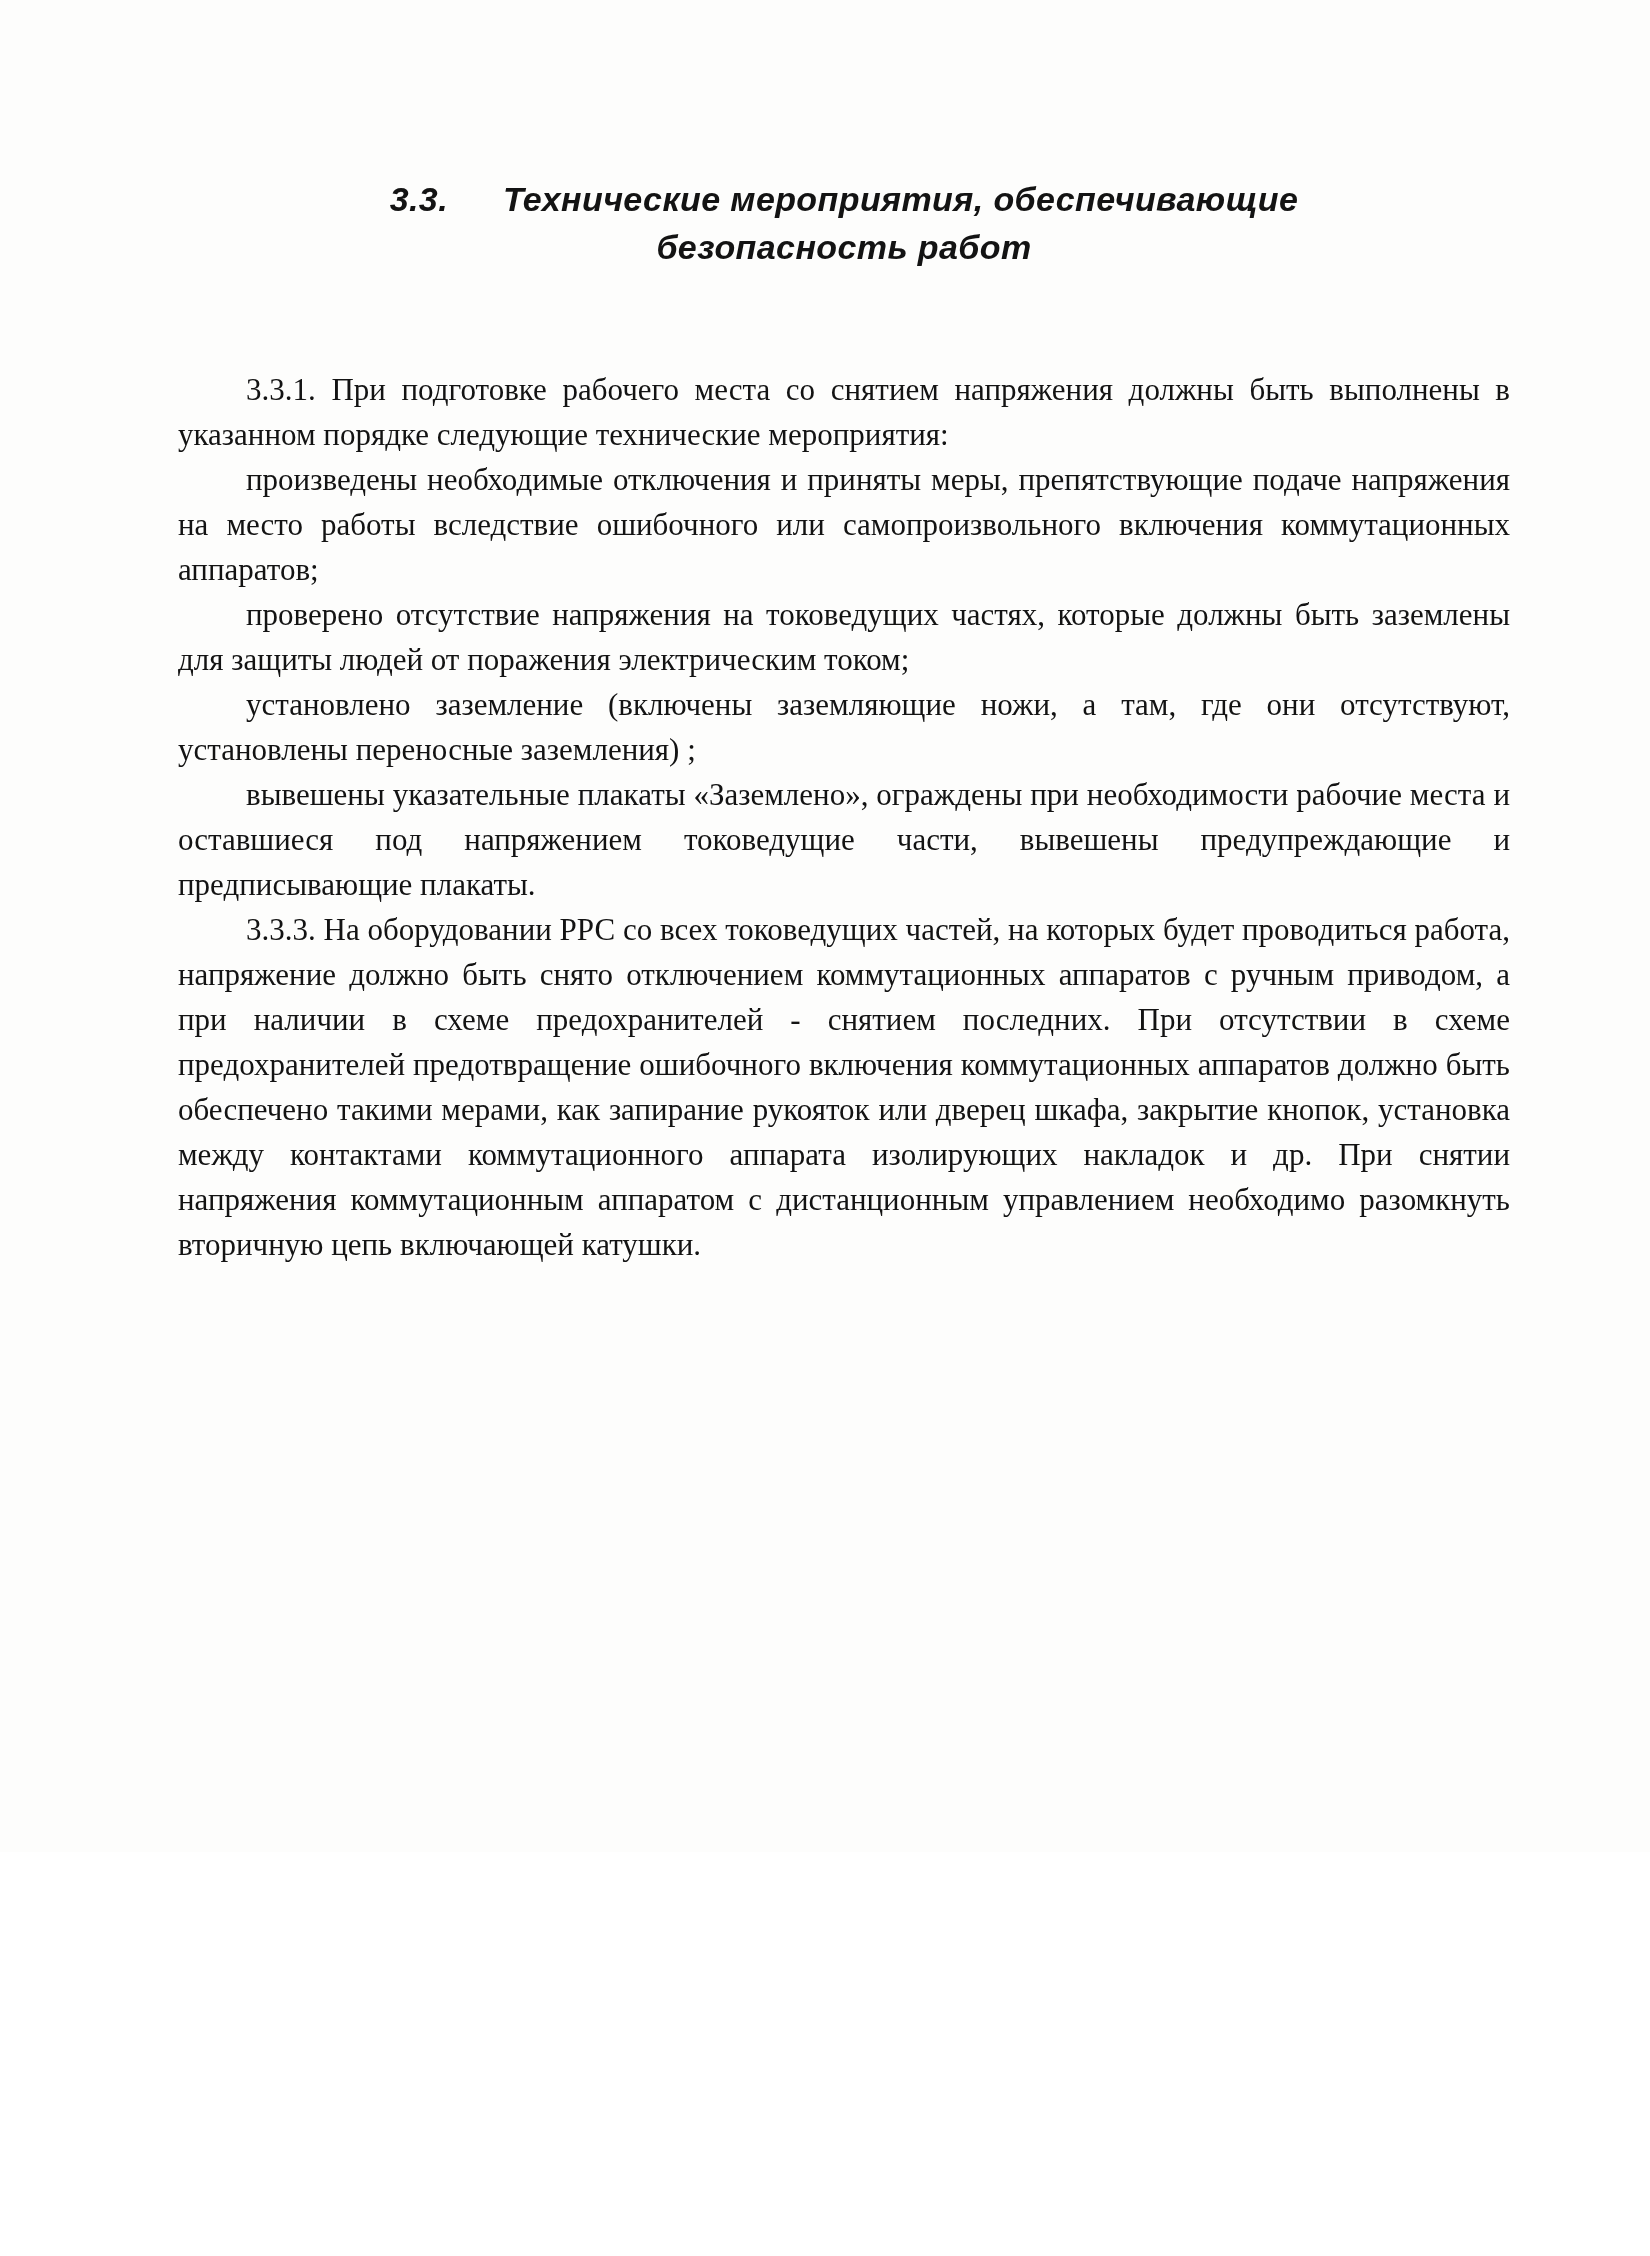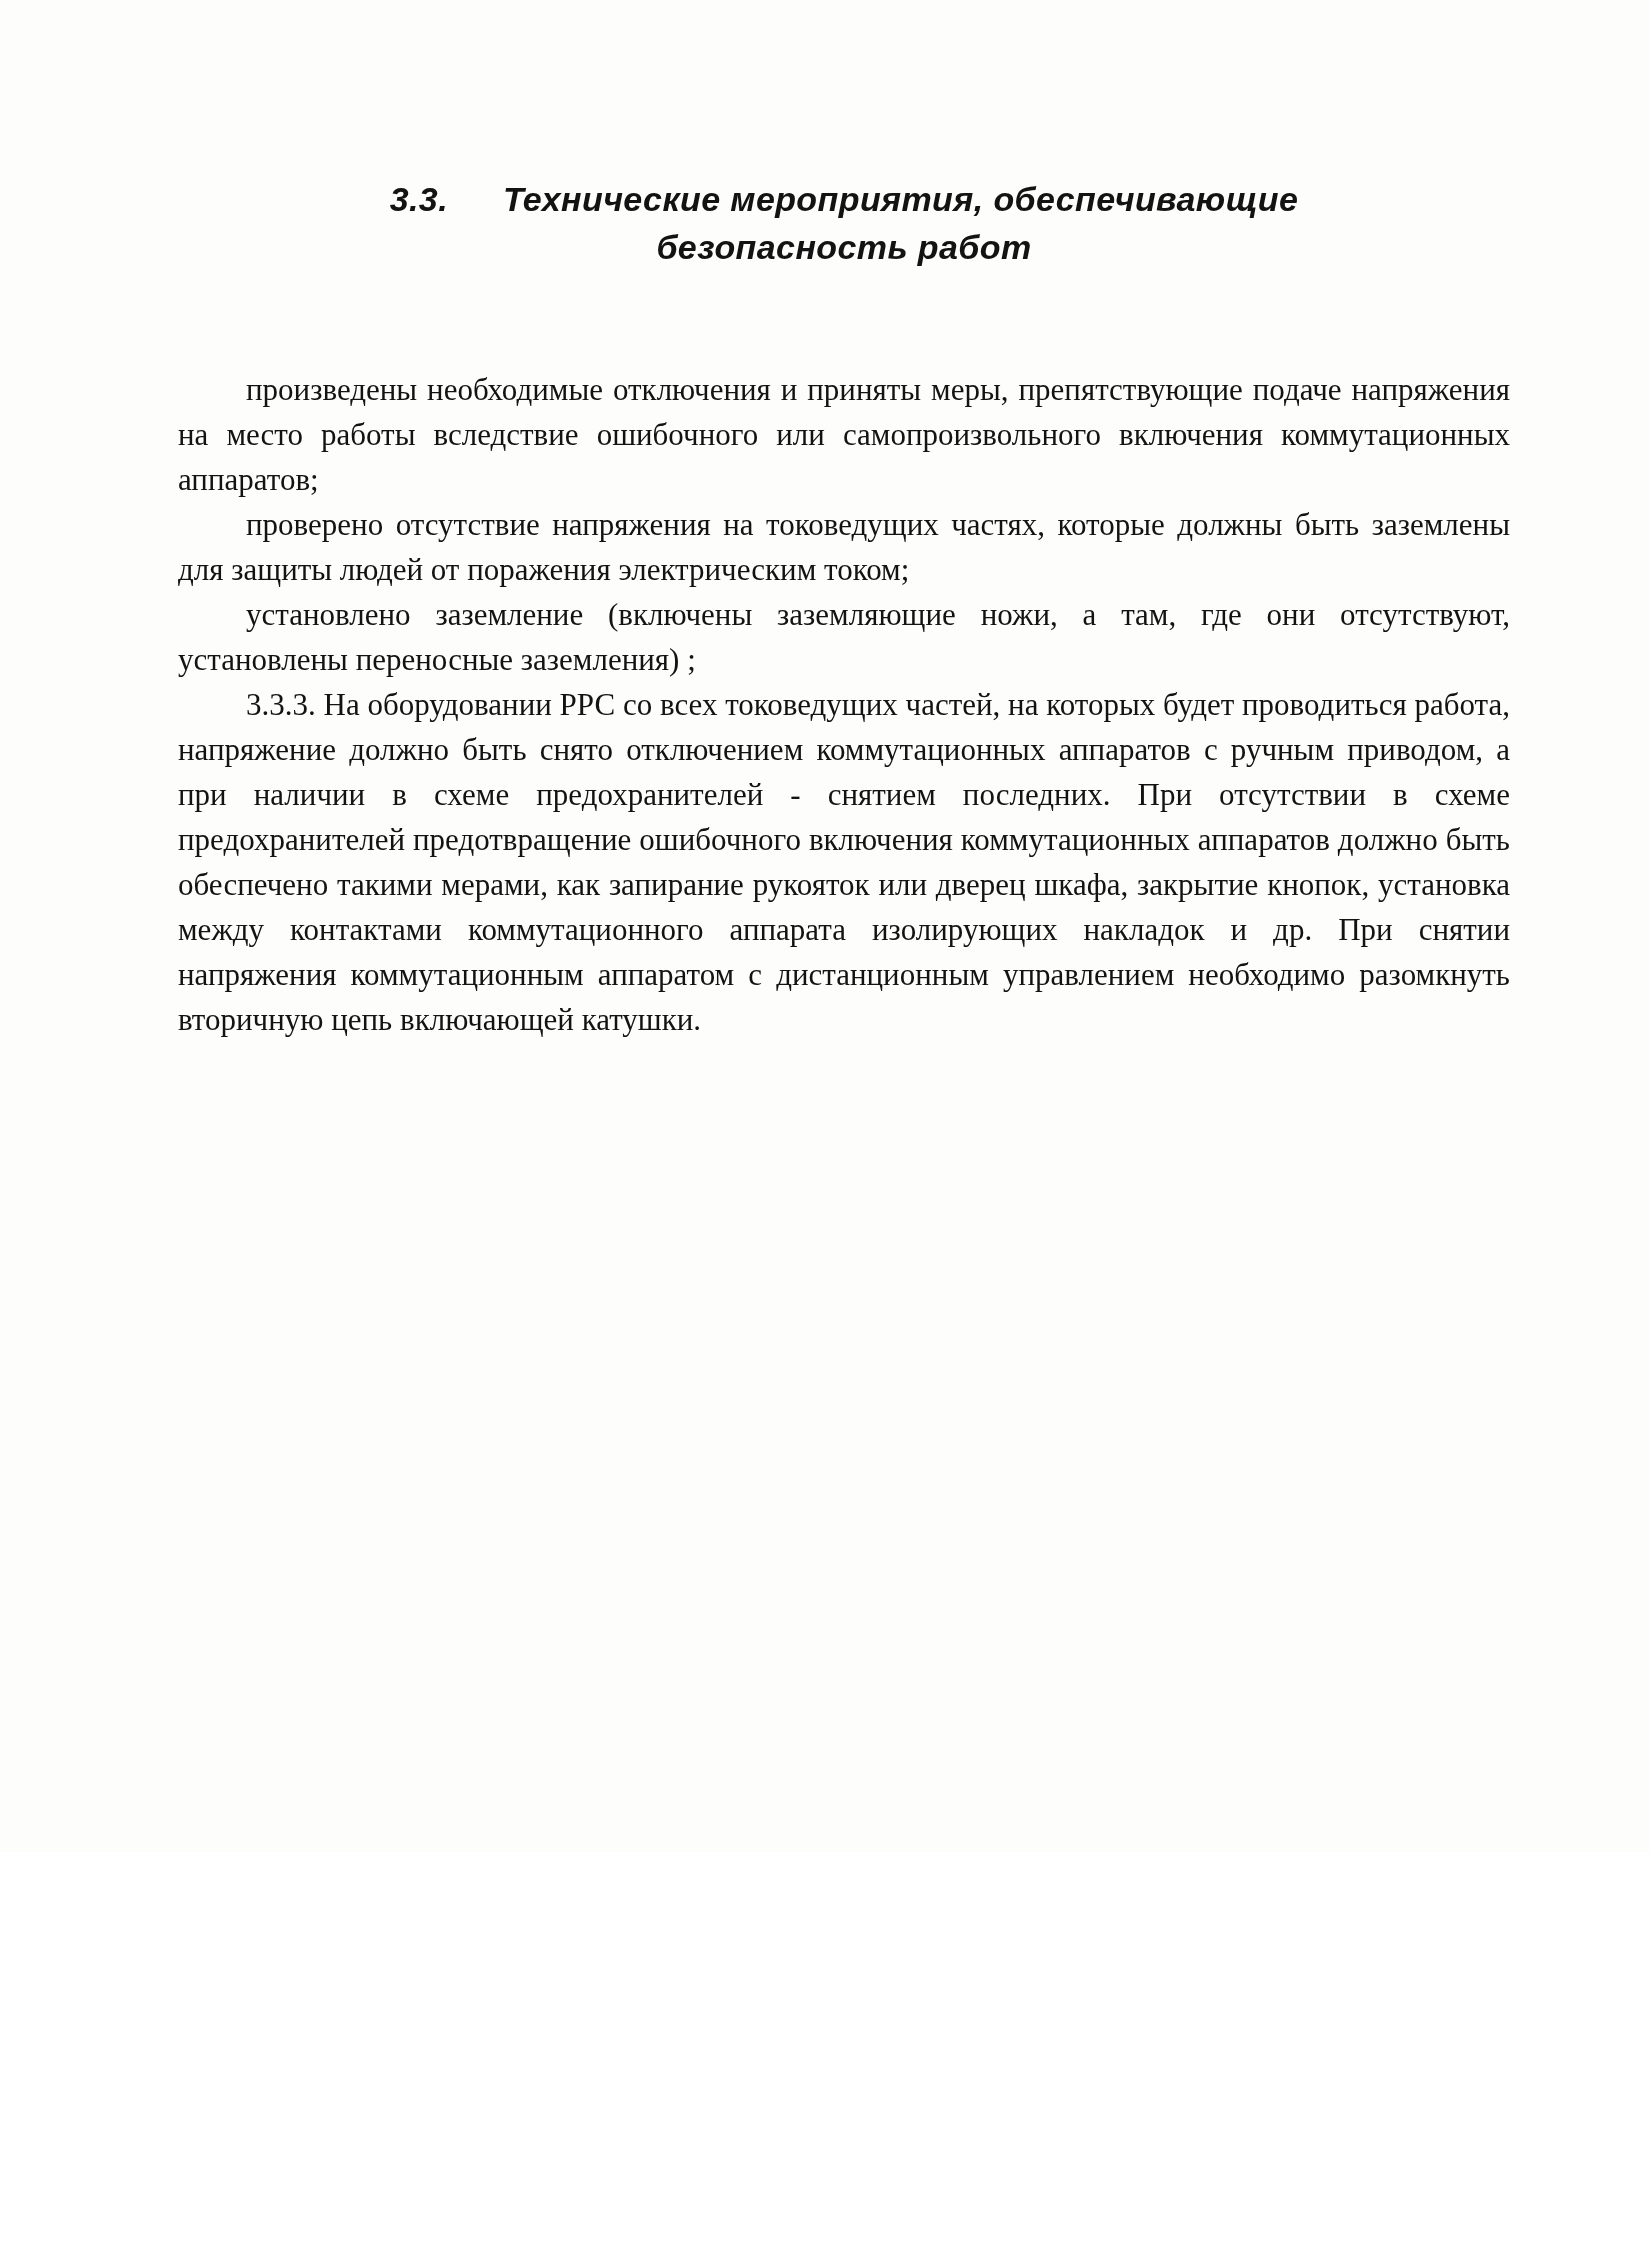--- a/index.html
+++ b/index.html
@@ -60,23 +60,25 @@
 
 <div class="page">
   <div class="content">
 
     <div class="heading">
       <div class="heading-line"><span>3.3.</span><span class="heading-gap"></span><span>Технические мероприятия, обеспечивающие</span></div>
       <div class="heading-line">безопасность работ</div>
     </div>
 
     <div class="body-text">
+      <p>3.3.1. При подготовке рабочего места  со снятием напряжения должны быть выполнены в указанном порядке следующие технические мероприятия:</p>
       <p>произведены необходимые отключения и приняты меры, препятствующие подаче напряжения на место работы вследствие ошибочного или самопроизвольного включения коммутационных аппаратов;</p>
       <p>проверено отсутствие напряжения на токоведущих частях, которые должны быть заземлены для защиты людей от поражения электрическим током;</p>
       <p>установлено заземление (включены заземляющие ножи, а там, где они отсутствуют, установлены переносные заземления) ;</p>
+      <p>вывешены указательные плакаты «Заземлено», ограждены при необходимости рабочие места и оставшиеся под напряжением токоведущие части, вывешены предупреждающие и предписывающие плакаты.</p>
       <p>3.3.3. На оборудовании РРС со всех токоведущих частей, на которых будет проводиться работа, напряжение должно быть снято отключением коммутационных аппаратов с ручным приводом, а при наличии в схеме предохранителей - снятием последних. При отсутствии в схеме предохранителей предотвращение ошибочного включения коммутационных аппаратов должно быть обеспечено такими мерами, как запирание рукояток или дверец шкафа, закрытие кнопок, установка между контактами коммутационного аппарата изолирующих накладок и др. При снятии напряжения коммутационным аппаратом с дистанционным управлением необходимо разомкнуть вторичную цепь включающей катушки.</p>
     </div>
 
   </div>
 
   <div class="page-number">38</div>
 </div>
 
 
 </body></html>

